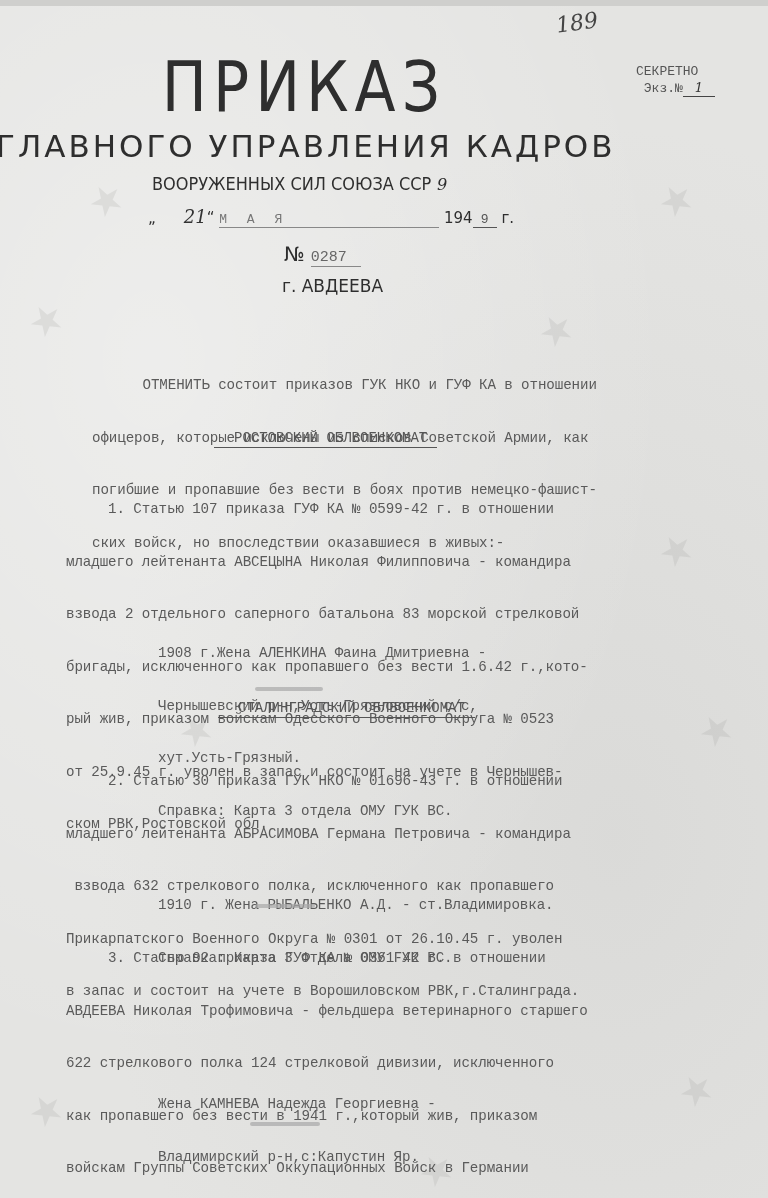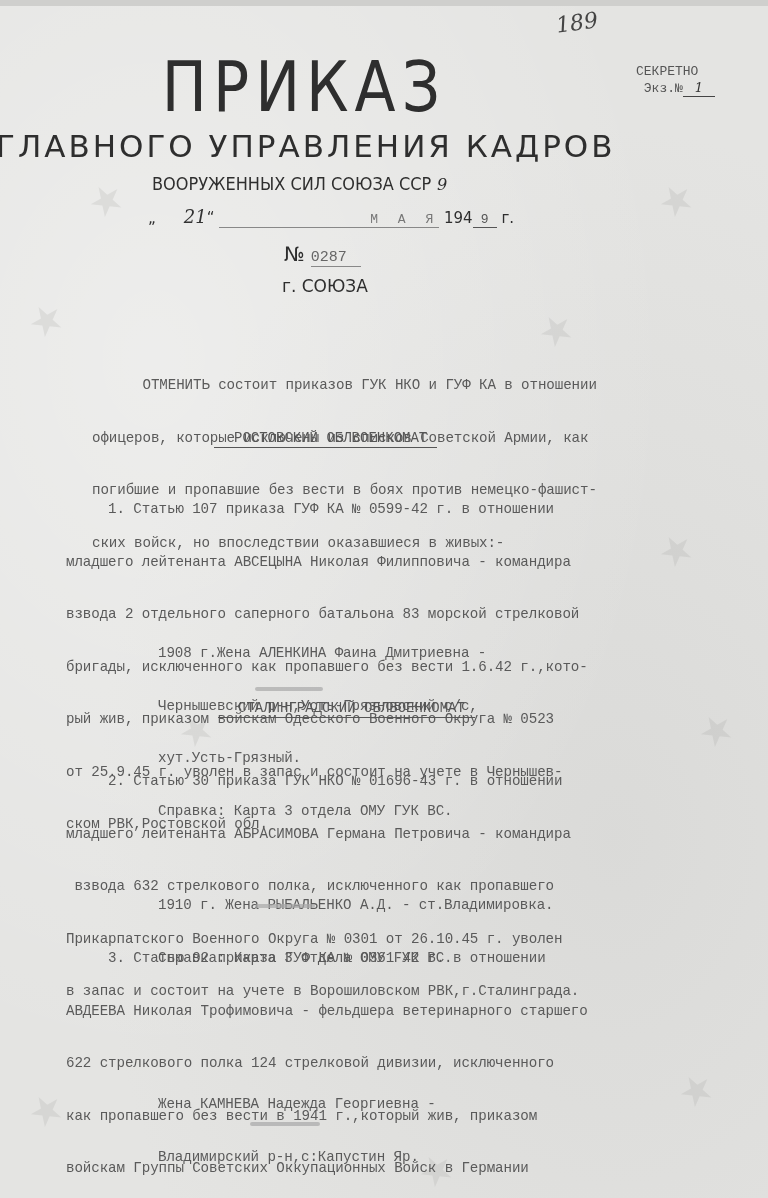--- a/index.html
+++ b/index.html
@@ -49,21 +49,21 @@
       font-family: "DejaVu Sans", sans-serif; font-size: 17px; color: #2e2e2e;
       transform: scaleX(0.95); transform-origin: left;
     }
     .subtitle2 .mark { font-family:"DejaVu Serif", serif; font-style:italic; margin-left:6px; }
     .dateline {
       position: absolute; left: 148px; top: 206px;
       font-family: "DejaVu Sans", sans-serif; font-size: 15px; color: #2e2e2e;
       white-space: nowrap;
     }
     .dateline .day { font-family:"DejaVu Serif", serif; font-style:italic; font-size:18px; color:#333;margin-left:28px; }
-    .dateline .month { display:inline-block; width:220px; border-bottom:1px solid #888; text-align:right; font-family:"Liberation Mono", monospace; letter-spacing:6px; color:#777; font-size:13px; }
+    .dateline .month { display:inline-block; width:220px; border-bottom:1px solid #888; text-align:left; font-family:"Liberation Mono", monospace; letter-spacing:6px; color:#777; font-size:13px; }
     .dateline .yr { display:inline-block; width:24px; border-bottom:1px solid #555; text-align:center; font-family:"Liberation Mono", monospace; font-size:13px; color:#555; }
     .numberline {
       position: absolute; left: 284px; top: 242px;
       font-family: "DejaVu Sans", sans-serif; font-size: 20px; color: #2e2e2e;
     }
     .numberline .num { display:inline-block; width:50px; border-bottom:1px solid #888; font-family:"Liberation Mono", monospace; font-size:15px; color:#666; margin-left:6px; }
     .city {
       position: absolute; left: 282px; top: 276px;
       font-family: "DejaVu Sans", sans-serif; font-size: 17px; color: #2e2e2e;
     }
@@ -113,21 +113,21 @@
     <span>„</span><span class="day">21</span><span>“</span>
     <span class="month">М А Я</span>
     <span>194</span><span class="yr">9</span>
     <span>г.</span>
   </div>
 
   <div class="numberline">
     <span>№</span><span class="num">0287</span>
   </div>
 
-  <div class="city">г. СОЮЗА</div>
+  <div class="city">г. АВДЕЕВА</div>
 
   <div class="typed" style="left:92px;top:342px">
     <div>      ОТМЕНИТЬ состоит приказов ГУК НКО и ГУФ КА в отношении</div>
     <div>офицеров, которые исключены из списков Советской Армии, как</div>
     <div>погибшие и пропавшие без вести в боях против немецко-фашист-</div>
     <div>ских войск, но впоследствии оказавшиеся в живых:-</div>
   </div>
 
   <div class="heading" style="left:214px;top:430px">РОСТОВСКИЙ ОБЛВОЕНКОМАТ</div>
 

